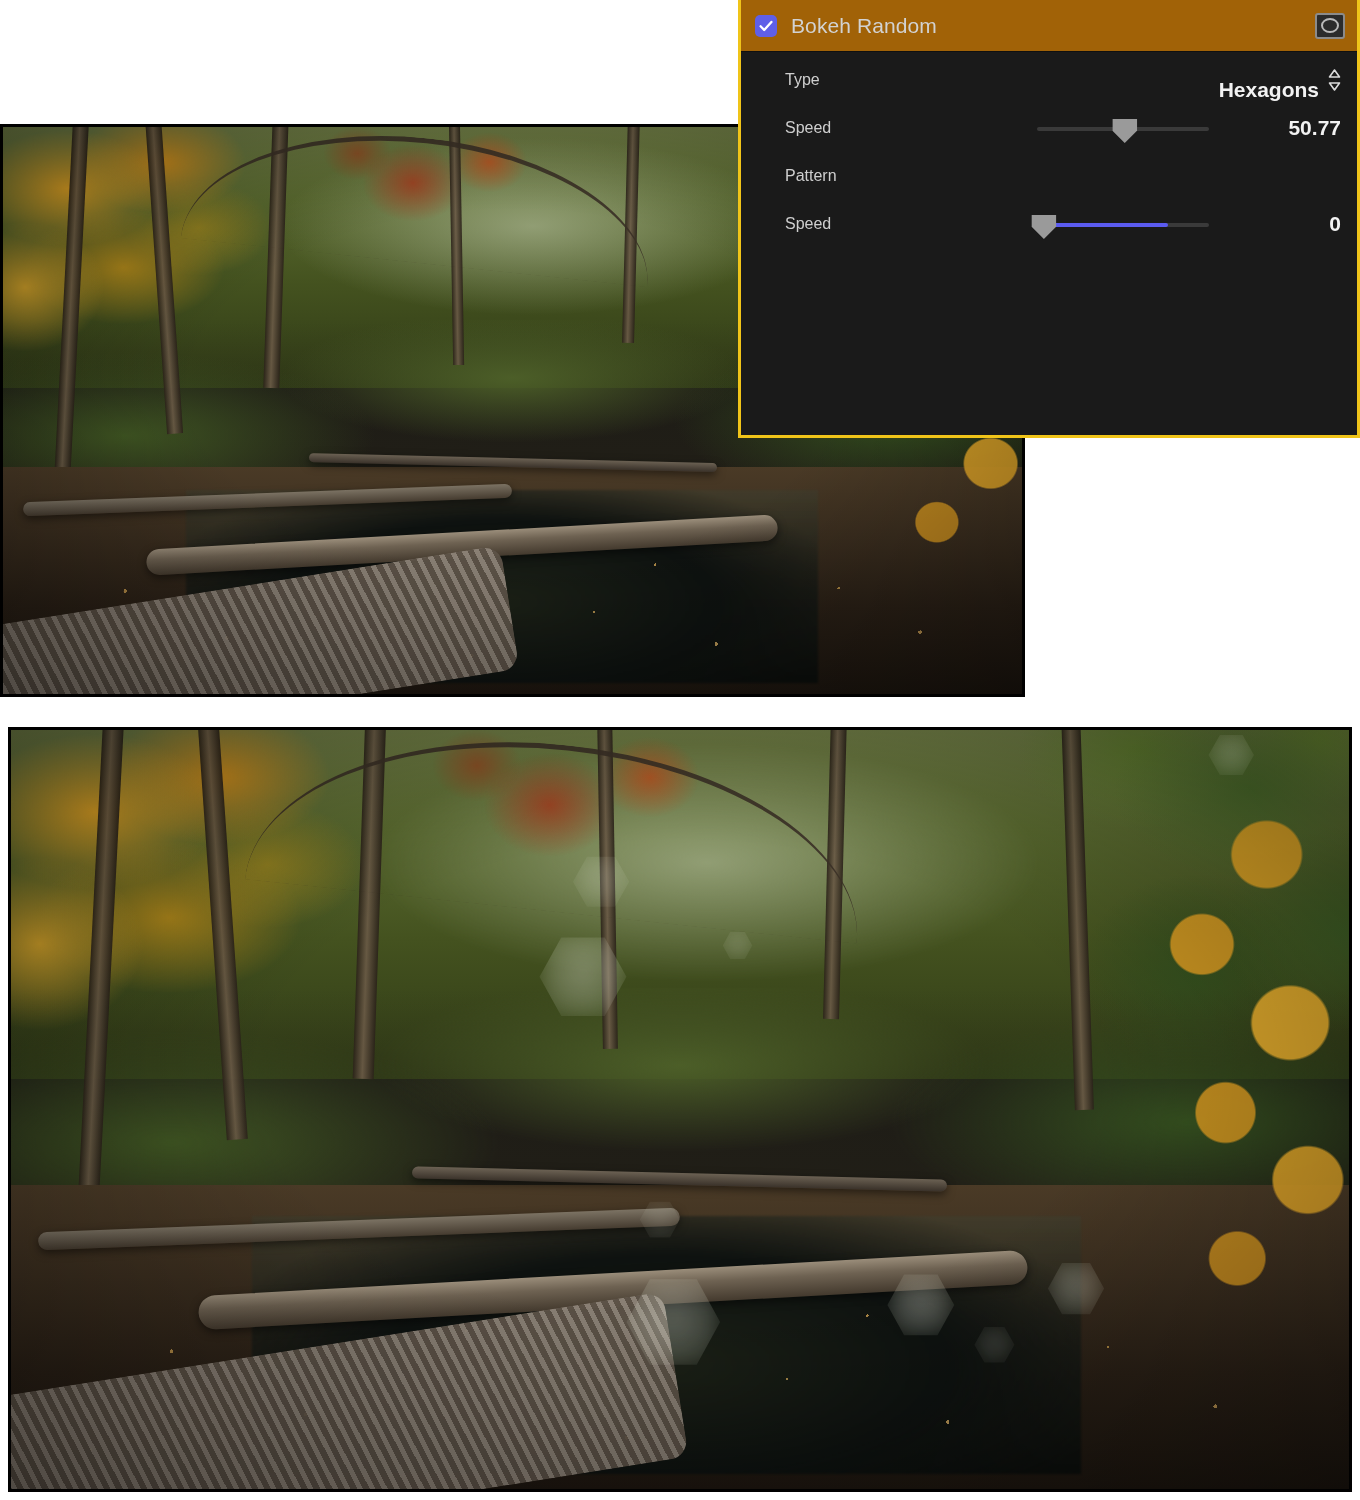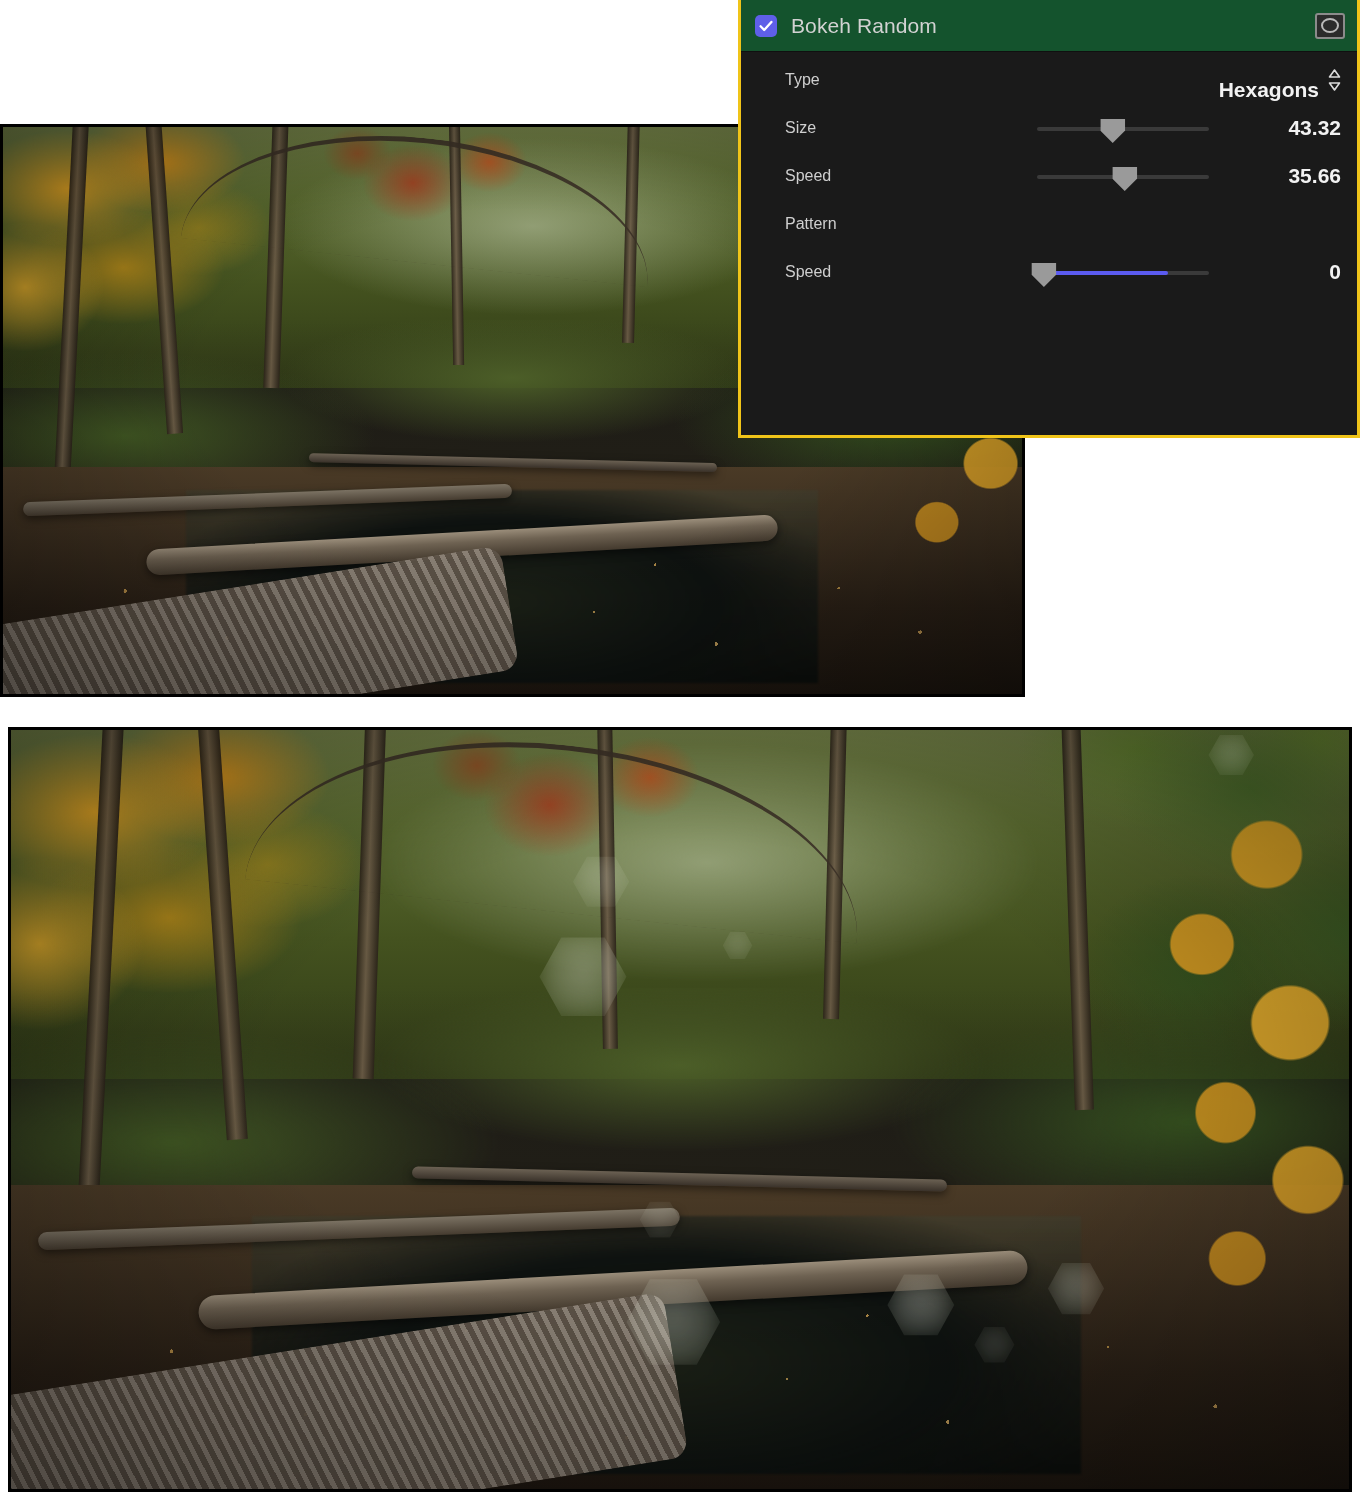--- a/index.html
+++ b/index.html
@@ -161,21 +161,21 @@
   .panel {
     position:absolute; left:738px; top:0px; width:622px; height:438px;
     background:#1a1a1a;
     border:3px solid #f0c419;
     border-top: 0;
     overflow:hidden;
   }
   .panel-header {
     display:flex; align-items:center;
     height:52px; padding:0 12px 0 14px;
-    background:#14532d;
+    background:#a16207;
     border-bottom:1px solid #101010;
   }
   .chk {
     width:22px; height:22px; border-radius:5px;
     background:#5f5fe8;
     display:flex; align-items:center; justify-content:center;
     flex:0 0 auto; cursor:pointer;
   }
   .chk svg { display:block; }
   .panel-title {
@@ -336,38 +336,27 @@
               <span class="stepper">
                 <svg width="13" height="24" viewBox="0 0 13 24">
                   <path d="M6.5 2 L11.5 9 L1.5 9 Z" fill="none" stroke="#dcdcdc" stroke-width="1.6" stroke-linejoin="round"></path>
                   <path d="M6.5 22 L11.5 15 L1.5 15 Z" fill="none" stroke="#dcdcdc" stroke-width="1.6" stroke-linejoin="round"></path>
                 </svg>
               </span>
             </div>
           </div>
         </div>
         <div class="row">
-          <div class="row-label">Size</div>
-          <div class="row-right">
-            <div class="slider-wrap">
-              <div class="track"></div>
-              <div class="fill" style="left: 79.12px; width: 5.16px;"></div>
-              <div class="knob" style="left: 75.68px;"></div>
-            </div>
-            <div class="value"><span>43.32</span></div>
-          </div>
-        </div>
-        <div class="row">
           <div class="row-label">Speed</div>
           <div class="row-right">
             <div class="slider-wrap">
               <div class="track"></div>
               <div class="knob" style="left: 87.72px;"></div>
             </div>
-            <div class="value"><span>35.66</span></div>
+            <div class="value"><span>50.77</span></div>
           </div>
         </div>
         <div class="row">
           <div class="row-label">Pattern</div>
         </div>
         <div class="row">
           <div class="row-label">Speed</div>
           <div class="row-right">
             <div class="slider-wrap">
               <div class="track"></div>

